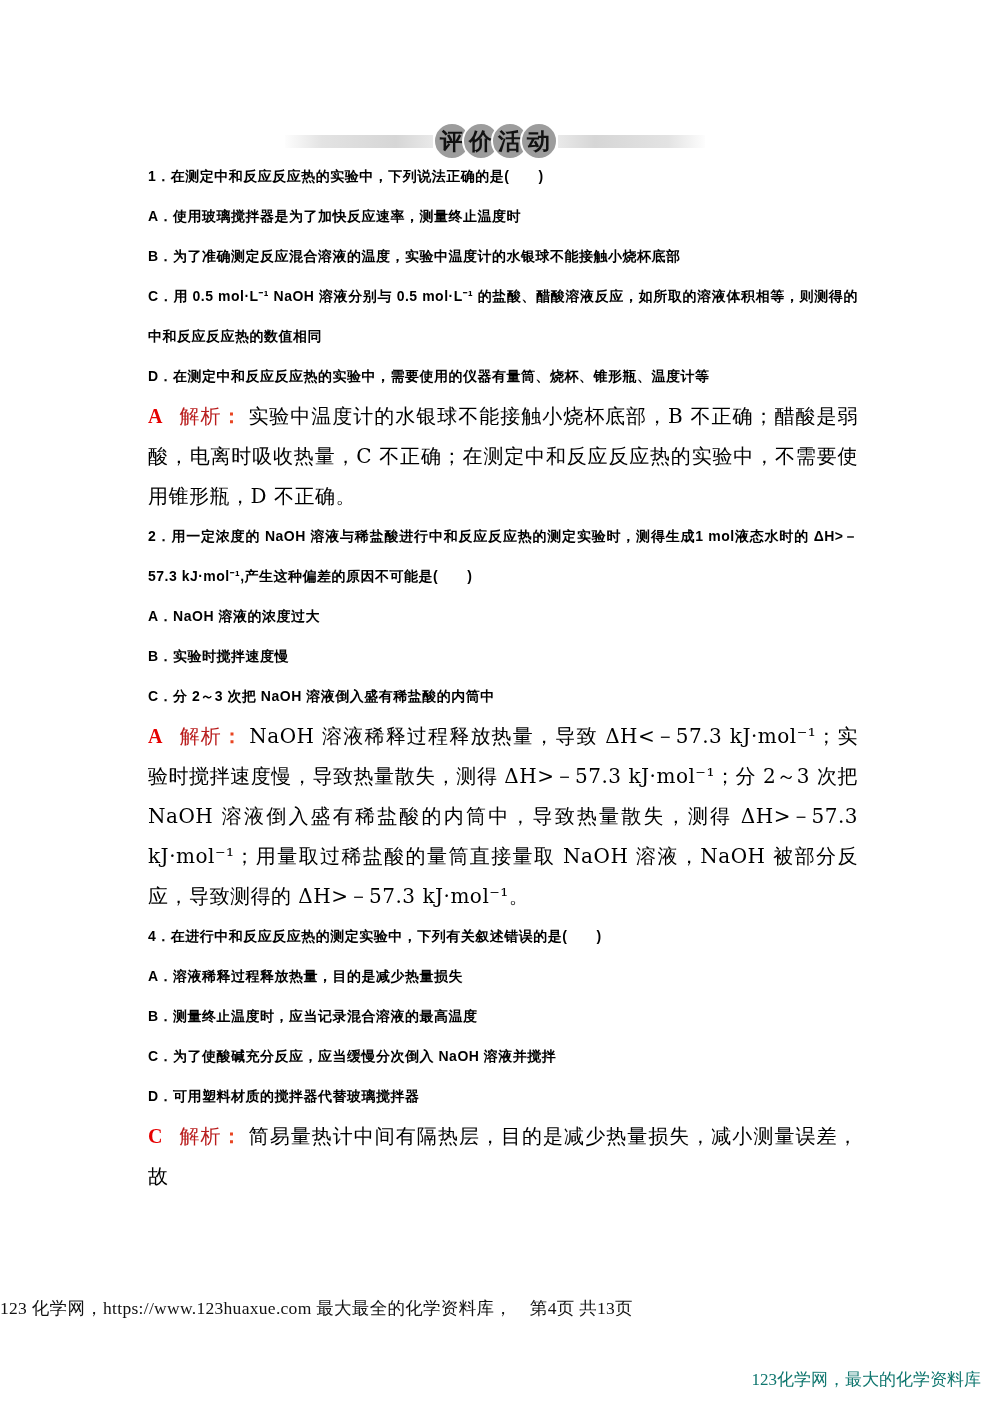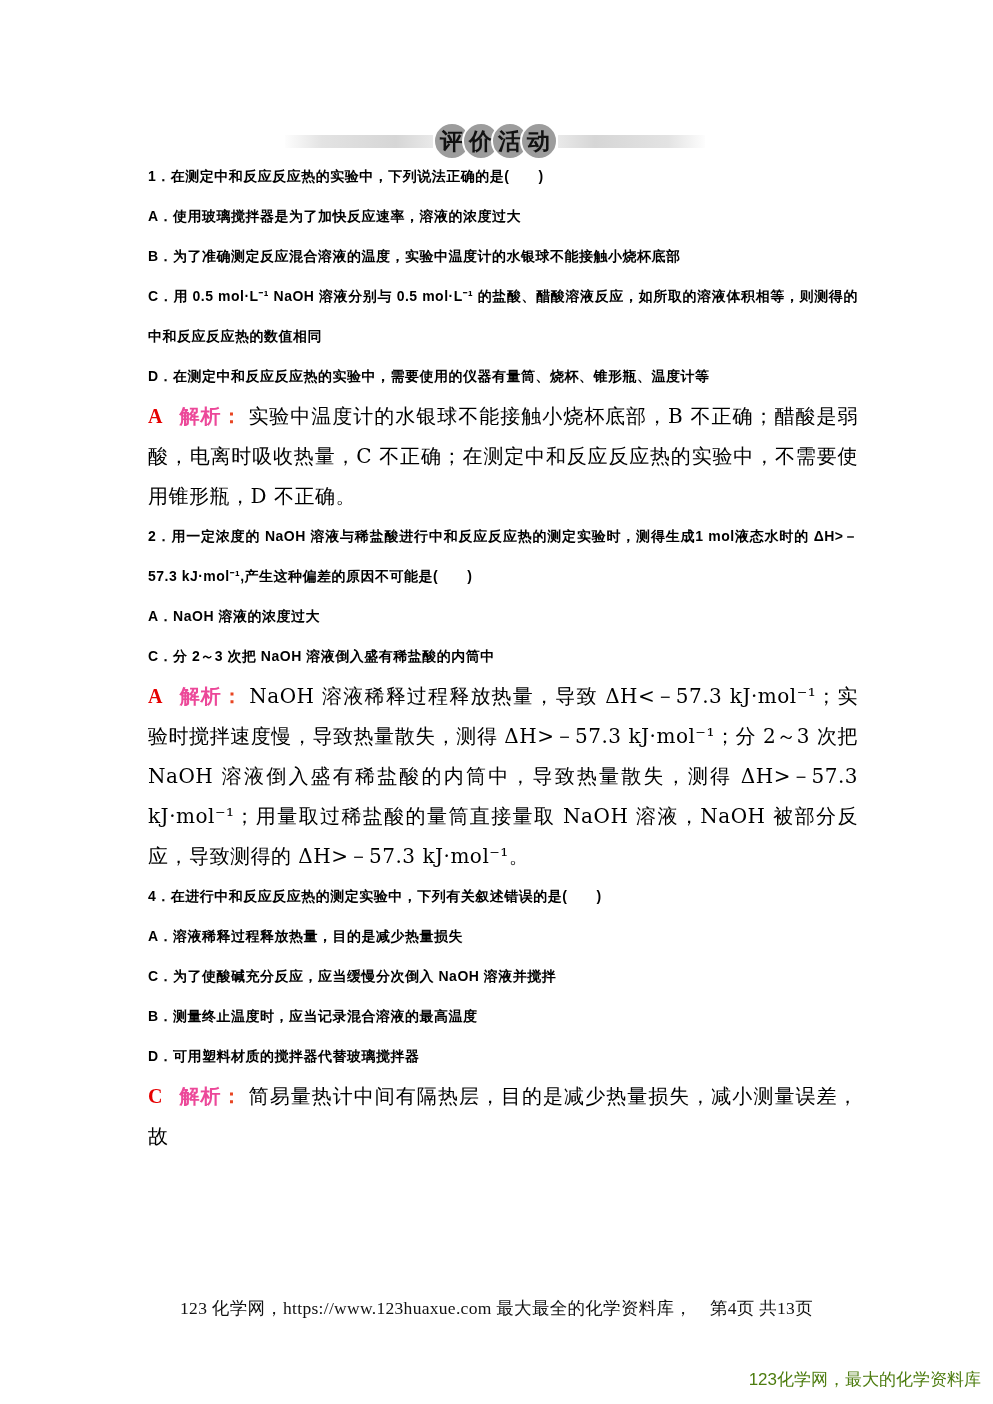--- a/index.html
+++ b/index.html
@@ -68,43 +68,42 @@
     line-height: 40px;
     text-align: justify;
     letter-spacing: 0.5px;
   }
   .ans-letter {
     color: #e60000;
     font-weight: 700;
     font-family: "Liberation Serif", serif;
     padding-right: 16px;
   }
-  .ans-label { color: #ec4899; font-weight: 700; }
+  .ans-label { color: #b91c1c; font-weight: 400; }
   .ans-colon { color: #e84522; font-weight: 700; padding-right: 6px; }
   .ans-text  { color: #000000; }
 
   
   .footer {
     position: absolute;
     top: 1296px;
     left: 0;
     width: 100%;
-    text-align: center;
     font-size: 17.5px;
     color: #111111;
     font-family: "Liberation Serif", serif;
     letter-spacing: 0.3px;
   }
   .watermark {
     position: absolute;
     top: 1368px;
     right: 12px;
     font-size: 17px;
-    color: #4d7c0f;
-    font-family: Liberation Sans, sans-serif;
+    color: #0f766e;
+    font-family: Liberation Serif, serif;
   }
 </style>
 </head>
 <body>
 
 <div class="page">
 
   <div class="header-band">
     <div class="deco-bar left"></div>
     <div class="circles">
@@ -112,39 +111,40 @@
       <span class="circle">价</span>
       <span class="circle">活</span>
       <span class="circle">动</span>
     </div>
     <div class="deco-bar right"></div>
   </div>
 
   <div class="content">
 
     <p class="stem">1．在测定中和反应反应热的实验中，下列说法正确的是(　　)</p>
-    <p class="option">A．使用玻璃搅拌器是为了加快反应速率，溶液的浓度过大</p>
+    <p class="option">A．使用玻璃搅拌器是为了加快反应速率，测量终止温度时</p>
     <p class="option">B．为了准确测定反应混合溶液的温度，实验中温度计的水银球不能接触小烧杯底部</p>
     <p class="option">C．用 0.5 mol·L⁻¹ NaOH 溶液分别与 0.5 mol·L⁻¹ 的盐酸、醋酸溶液反应，如所取的溶液体积相等，则测得的中和反应反应热的数值相同</p>
     <p class="option">D．在测定中和反应反应热的实验中，需要使用的仪器有量筒、烧杯、锥形瓶、温度计等</p>
     <p class="analysis">
       <span class="ans-letter">A</span><span class="ans-label">解析</span><span class="ans-colon">：</span><span class="ans-text">实验中温度计的水银球不能接触小烧杯底部，B 不正确；醋酸是弱酸，电离时吸收热量，C 不正确；在测定中和反应反应热的实验中，不需要使用锥形瓶，D 不正确。</span>
     </p>
 
     <p class="stem">2．用一定浓度的 NaOH 溶液与稀盐酸进行中和反应反应热的测定实验时，测得生成1 mol液态水时的 ΔH&gt;－57.3 kJ·mol⁻¹,产生这种偏差的原因不可能是(　　)</p>
     <p class="option">A．NaOH 溶液的浓度过大</p>
+    <p class="option">B．实验时搅拌速度慢</p>
     <p class="option">C．分 2～3 次把 NaOH 溶液倒入盛有稀盐酸的内筒中</p>
     <p class="analysis">
       <span class="ans-letter">A</span><span class="ans-label">解析</span><span class="ans-colon">：</span><span class="ans-text">NaOH 溶液稀释过程释放热量，导致 ΔH&lt;－57.3 kJ·mol⁻¹；实验时搅拌速度慢，导致热量散失，测得 ΔH&gt;－57.3 kJ·mol⁻¹；分 2～3 次把 NaOH 溶液倒入盛有稀盐酸的内筒中，导致热量散失，测得 ΔH&gt;－57.3 kJ·mol⁻¹；用量取过稀盐酸的量筒直接量取 NaOH 溶液，NaOH 被部分反应，导致测得的 ΔH&gt;－57.3 kJ·mol⁻¹。</span>
     </p>
 
     <p class="stem">4．在进行中和反应反应热的测定实验中，下列有关叙述错误的是(　　)</p>
     <p class="option">A．溶液稀释过程释放热量，目的是减少热量损失</p>
+    <p class="option">B．测量终止温度时，应当记录混合溶液的最高温度</p>
     <p class="option">C．为了使酸碱充分反应，应当缓慢分次倒入 NaOH 溶液并搅拌</p>
-    <p class="option">B．测量终止温度时，应当记录混合溶液的最高温度</p>
     <p class="option">D．可用塑料材质的搅拌器代替玻璃搅拌器</p>
     <p class="analysis">
       <span class="ans-letter">C</span><span class="ans-label">解析</span><span class="ans-colon">：</span><span class="ans-text">简易量热计中间有隔热层，目的是减少热量损失，减小测量误差，故</span>
     </p>
 
   </div>
 
   <div class="footer">123 化学网，https://www.123huaxue.com 最大最全的化学资料库，　第4页  共13页</div>
   <div class="watermark">123化学网，最大的化学资料库</div>
 

